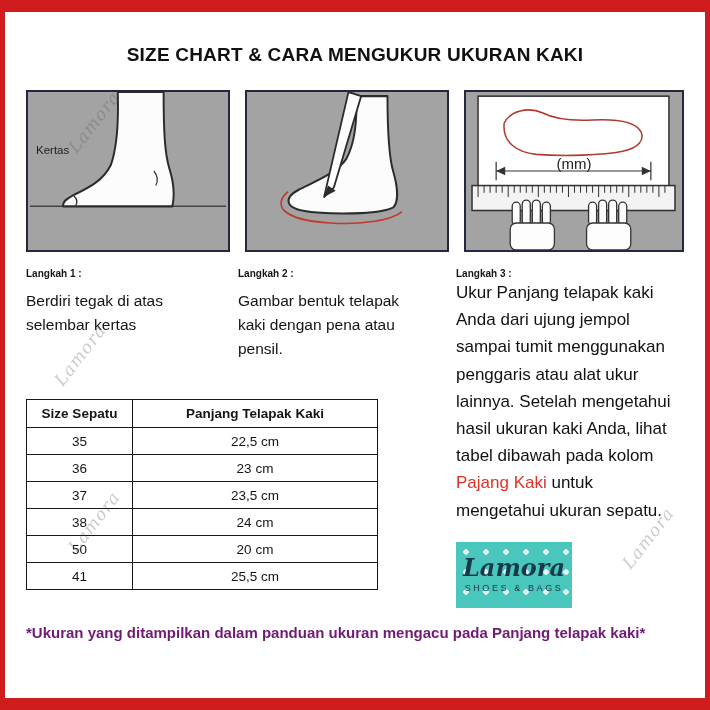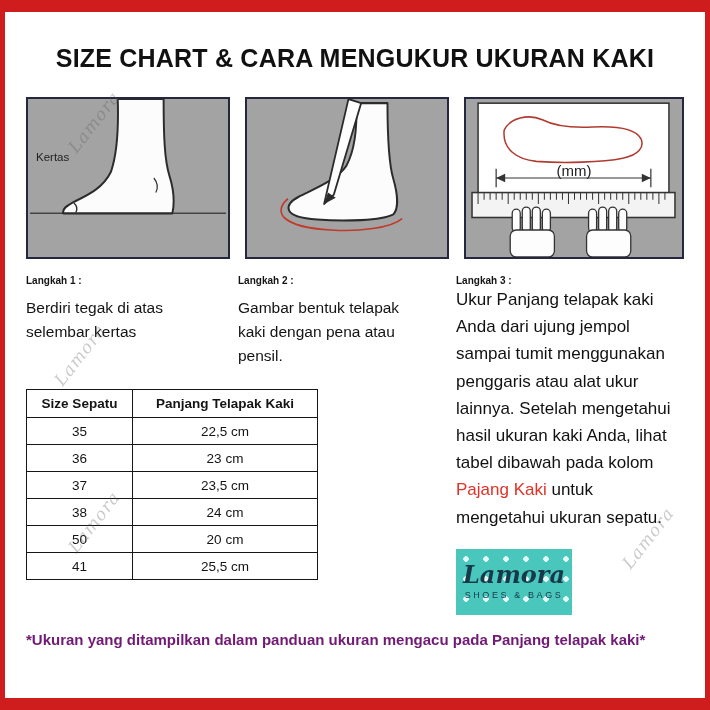--- a/index.html
+++ b/index.html
@@ -8,39 +8,39 @@
     background:#ffffff;color:#141414;
     font-family:"Liberation Sans",sans-serif;
   }
   .bar{position:absolute;left:0;right:0;height:12px;background:#cf1d1d;z-index:5}
   .bar.top{top:0}.bar.bottom{bottom:0}
   .edge{position:absolute;top:0;bottom:0;width:5px;background:#cf1d1d;z-index:5}
   .edge.left{left:0}.edge.right{right:0}
 
   .content{position:absolute;top:12px;bottom:12px;left:5px;right:5px;padding:28px 21px 0;box-sizing:border-box}
 
-  .title{margin:4px 0 0;text-align:center;font-size:25px;font-weight:bold;letter-spacing:.2px;color:#111}
+  .title{margin:4px 0 0;text-align:center;font-size:19px;font-weight:bold;letter-spacing:.2px;color:#111}
 
   .boxes{display:flex;gap:15px;margin-top:24px}
   .illus{position:relative;height:158px;border:2px solid #232840;background:#a3a3a3;box-sizing:content-box}
   .illus svg{position:absolute;left:0;top:0;width:100%;height:100%}
   .b1{width:200px}.b2{width:200px}.b3{flex:1}
   .kertas{position:absolute;left:8px;top:52px;font-size:11.5px;color:#222}
   .mm{position:absolute;left:50%;top:40%;transform:translateX(-50%);font-size:15px;color:#222}
 
   .lower{display:flex;gap:15px;margin-top:16px}
   .left-col{width:415px}
   .right-col{flex:1;min-width:0}
 
   .stepheads{display:flex}
   .stepcol1{width:212px}.stepcol2{width:203px}
   .step-label{font-weight:bold;font-size:10px}
   .step-desc{margin-top:10px;font-size:15.5px;line-height:1.55;width:186px}
 
-  table.size{border-collapse:collapse;margin-top:21px;width:292px;table-layout:fixed}
+  table.size{border-collapse:collapse;margin-top:38px;width:352px;table-layout:fixed}
   table.size th,table.size td{border:1px solid #161616;text-align:center;font-size:13.5px;padding:0;height:26px}
   table.size th{font-weight:bold;height:27px}
   col.c1{width:106px}
 
   .step-desc3{font-size:17px;line-height:1.6;color:#111}
   .hl{color:#e03227}
 
   .logo{
     margin-top:18px;width:116px;height:66px;
     background-color:#49c7bd;

